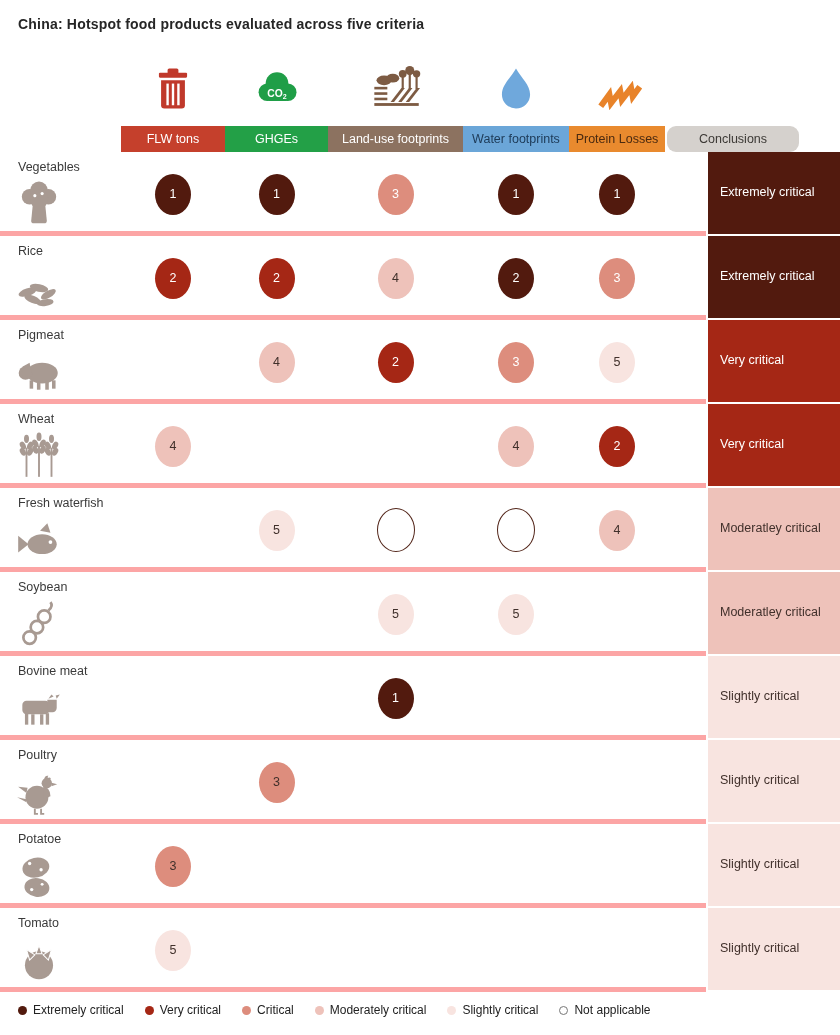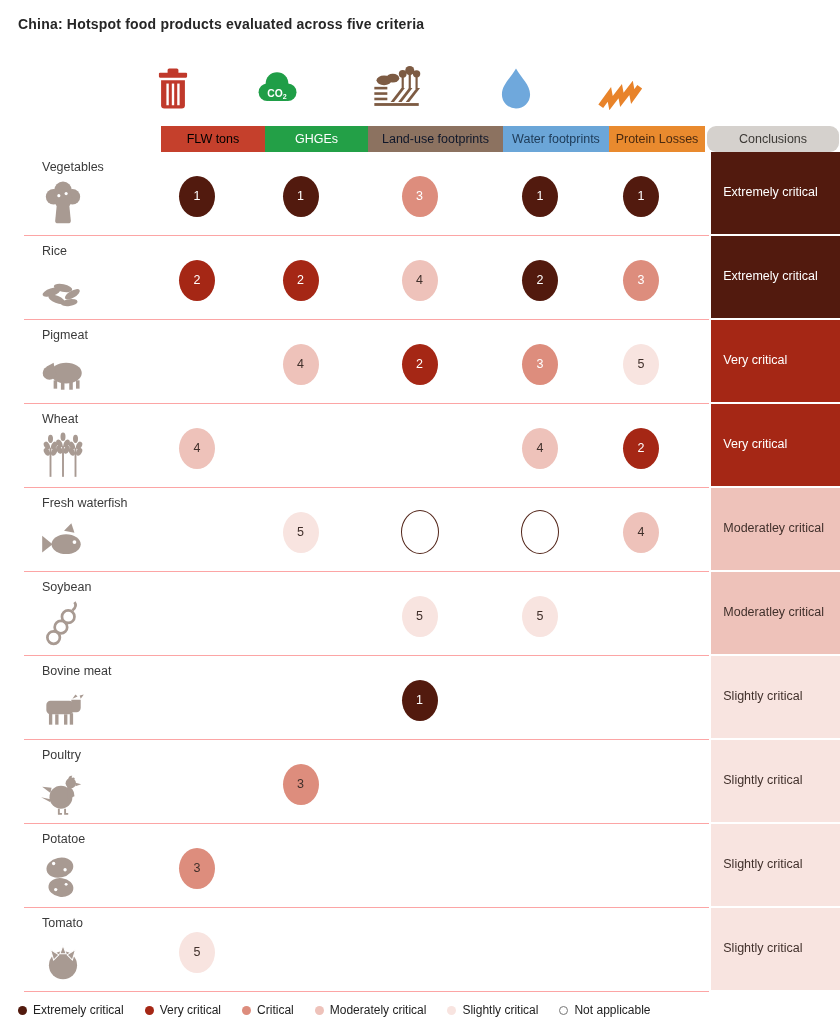--- a/index.html
+++ b/index.html
@@ -17,21 +17,21 @@
   .icon-drop{color:var(--c-drop)} .icon-protein{color:var(--c-protein)}
 
   
   .header-band { position:absolute; top:126px; left:121px; display:flex; height:26px; }
   .hcell { display:flex; align-items:center; justify-content:center; font-size:12.5px; }
   .hcell.conclusions { width:132px; margin-left:2px; }
 
   
   .rows { position:absolute; top:152px; left:0; width:840px; }
   .row { display:flex; height:84px; }
-  .row-main { width:706px; position:relative; border-bottom:1px solid #fca5a5;margin-left:24px; }
+  .row-main { width:706px; position:relative; border-bottom:5px solid #fca5a5; }
   .product-label { position:absolute; left:18px; top:8px; font-size:12.5px; color:#3a3a3a; }
   .food-icon { position:absolute; left:14px; top:27px; width:50px; height:50px; color:var(--c-food); }
   .food-icon svg { width:100%; height:100%; }
   .cells { position:absolute; left:121px; top:0; height:100%; display:flex; }
   .cell { display:flex; align-items:center; justify-content:center; }
   .circle { width:36px; height:41px; margin-top:5px; border-radius:50%;
             display:flex; align-items:center; justify-content:center; font-size:12.5px; }
   .circle.na { background:#ffffff; border:1.5px solid var(--c-na); width:38px; height:44px; }
   .conclusion { width:132px; margin-left:2px; height:82px; margin-bottom:2px;
                 display:flex; align-items:center; padding:0 8px 0 12px; font-size:12.5px; line-height:1.4; }
@@ -102,27 +102,27 @@
         </svg>
     </div>
     <div class="icon-slot w-protein icon-protein">
       <svg viewBox="0 0 48 48">
           <path fill="none" stroke="currentColor" stroke-width="5.5" d="M9 40 L17 29 l1.5 8 L27 26 l1.5 8 L37 23 l1.5 8 L45 22"></path>
         </svg>
     </div>
   </div>
 
   <div class="header-band">
-    <div class="hcell w-flw" style="background: rgb(197, 64, 44); color: #000000; margin-left: 40px;">
+    <div class="hcell w-flw" style="background: rgb(197, 64, 44); color: #ffffff;">
         <span>FLW tons</span>
       </div>
     <div class="hcell w-ghge" style="background: rgb(35, 160, 71); color: rgb(255, 255, 255); text-align: center;">
         <span>GHGEs</span>
       </div>
-    <div class="hcell w-land" style="background: rgb(140, 114, 96); color: #0f172a;">
+    <div class="hcell w-land" style="background: rgb(140, 114, 96); color: #ffffff;">
         <span>Land-use footprints</span>
       </div>
     <div class="hcell w-water" style="background: rgb(107, 166, 216); color: rgb(29, 58, 87);">
         <span>Water footprints</span>
       </div>
     <div class="hcell w-protein" style="background: rgb(233, 138, 46); color: rgb(74, 42, 16);">
         <span>Protein Losses</span>
       </div>
     <div class="hcell conclusions" style="background: rgb(213, 209, 205); color: rgb(60, 57, 53); border-radius: 9px;">
         <span>Conclusions</span>

